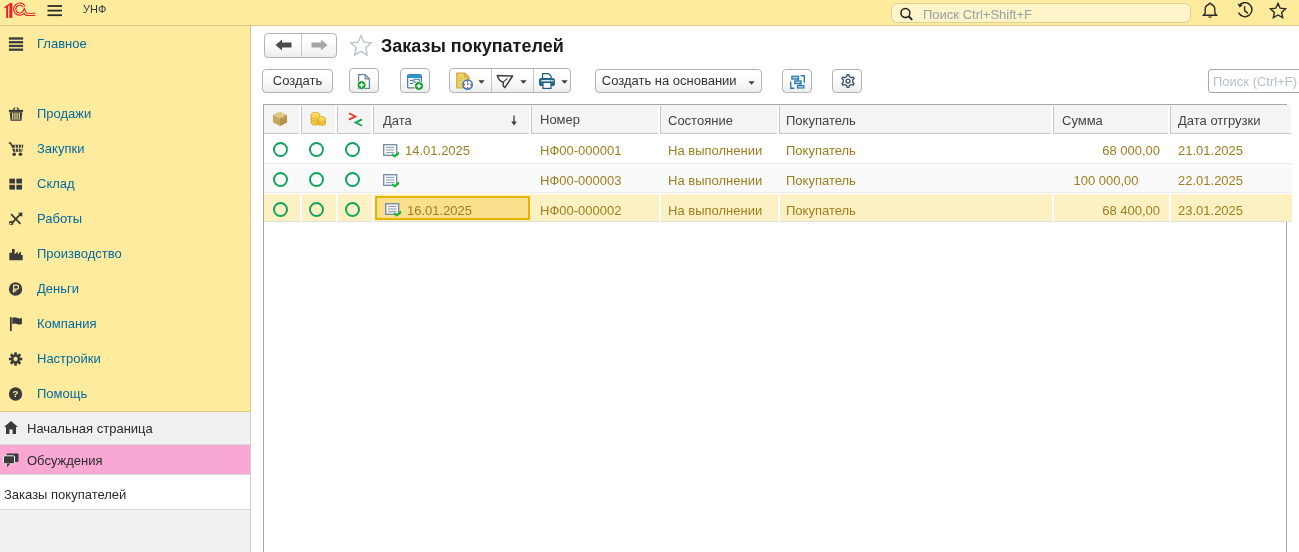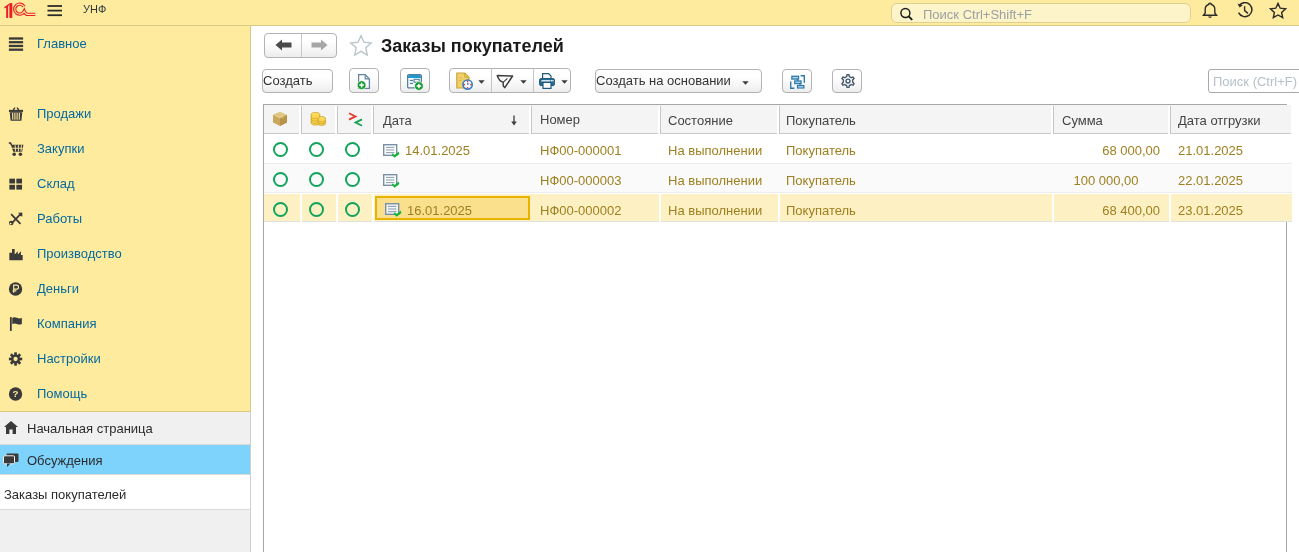--- a/index.html
+++ b/index.html
@@ -30,21 +30,21 @@
   
   #main { position:absolute; left:251px; top:26px; width:1048px; height:526px; background:#fff; }
 
   #navrow { position:absolute; left:0; top:0; width:1048px; height:40px; }
   #backfwd { position:absolute; left:13px; top:7px; width:73px; height:25px;
     background:linear-gradient(#ffffff 30%, #f3f3f3 80%, #ececec); border:1px solid #b3b3b3; border-radius:4px; }
   #backfwd .sep { position:absolute; left:36px; top:0; width:1px; height:23px; background:#c9c9c9; }
   #title { position:absolute; left:130px; top:10px; font-size:18px; font-weight:bold; color:#1a1a1a; }
 
   .btn { position:absolute; background:linear-gradient(#ffffff 30%, #f3f3f3 80%, #ececec); border:1px solid #b3b3b3; border-radius:4px;
-    font-size:13px; color:#333; text-align:left; }
+    font-size:13px; color:#333; text-align:center; }
 
   
   #toolbar { position:absolute; left:0; top:0; width:1048px; height:80px; }
 
   
   #grid { position:absolute; left:12px; top:78px; width:1024px; height:448px;
     border:1px solid #a7a7a7; border-bottom:none; }
   .row { position:absolute; left:0; width:1028px; height:29px; }
   .cell { position:absolute; font-size:13px; color:#9f8020; top:9px; white-space:nowrap; }
   .ring { position:absolute; top:8px; width:15px; height:15px; border:2.5px solid #12a35c;
@@ -202,21 +202,21 @@
   </div>
 </div>
 
 <div id="bottompanel">
   <div class="bitem" style="top:0; height:33px; background:#f0f0f0;">
     <svg class="abs" style="left:4px; top:9px;" width="14" height="13" viewBox="0 0 14 13">
       <path d="M7 0 L14 6 L12 6 L12 13 L8.6 13 L8.6 8.6 L5.4 8.6 L5.4 13 L2 13 L2 6 L0 6 Z" fill="#3a3a3a"></path>
     </svg>
     <div class="txt" style="left:27px; top:9px;">Начальная страница</div>
   </div>
-  <div class="bitem" style="top:33px; height:30px; background:#7dd3fc;">
+  <div class="bitem" style="top:33px; height:30px; background:#f9a8d4;">
     <svg class="abs" style="left:3px; top:8px;" width="16" height="15" viewBox="0 0 16 15">
       <rect x="3.5" y="0.5" width="12" height="8.5" rx="1.2" fill="#3a3a3a"></rect>
       <rect x="0.5" y="2.8" width="11" height="8" rx="1.2" fill="#3a3a3a" stroke="#f0f0f0" stroke-width="1"></rect>
       <path d="M4 10.5 L4 14 L7.5 10.5 Z" fill="#3a3a3a"></path>
     </svg>
     <div class="txt" style="left:27px; top:8px;">Обсуждения</div>
   </div>
   <div class="bitem" style="top:63px; height:35px; background:#ffffff;">
     <div class="txt" style="left:4px; top:12px;">Заказы покупателей</div>
   </div>

